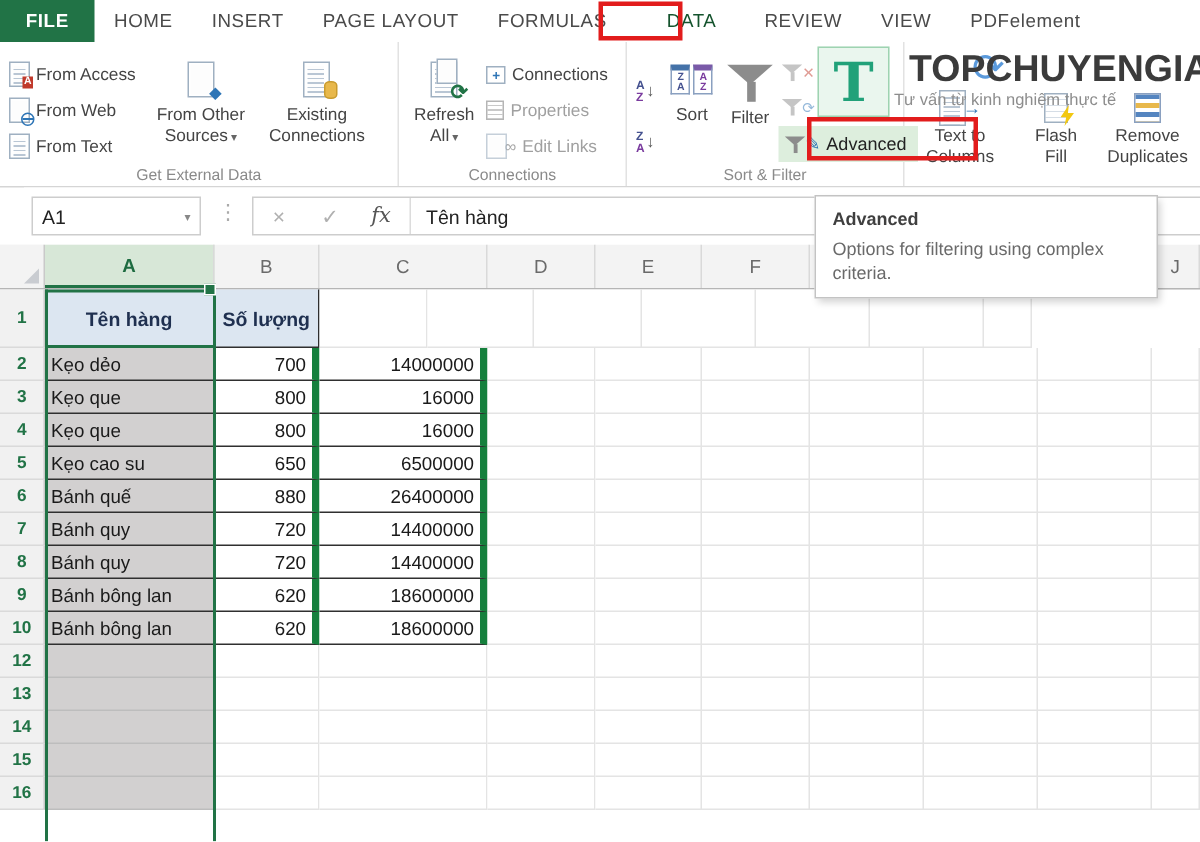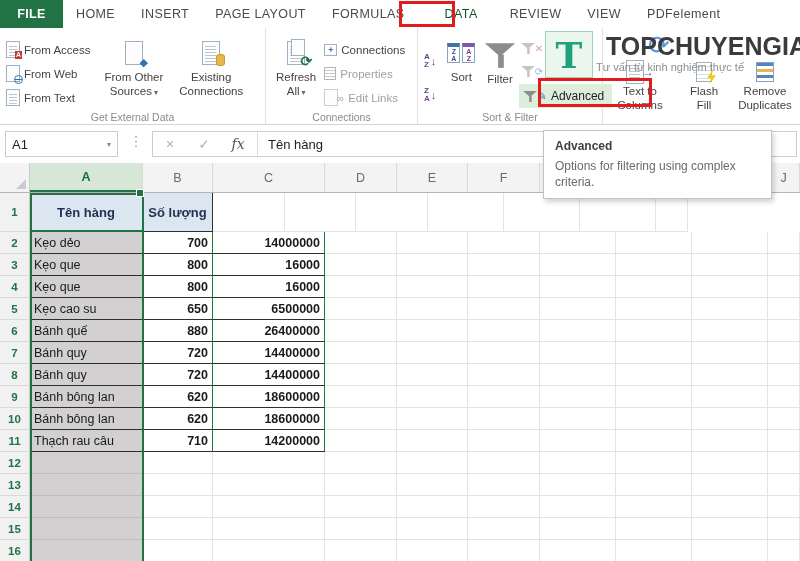--- a/index.html
+++ b/index.html
@@ -66,42 +66,42 @@
   
   .redbox { position:absolute; border:3px solid #e21c1c; z-index:40; }
   .redbox.data-tab { left:399px; top:1px; width:56px; height:26px; }
   .redbox.adv { left:538px; top:78px; width:114px; height:29px; }
   .adv-hl { background:#ddeedd; }
   .tlogo { position:absolute; left:545px; top:31px; width:48px; height:47px; background:#eaf6ee; border:1px solid #9ed3b1; display:flex; align-items:center; justify-content:center; font-family:"DejaVu Serif", serif; font-weight:bold; font-size:36px; color:#21a179; z-index:30; }
   .wm-refresh { position:absolute; left:648px; top:30px; font-size:26px; color:#4a90d9; z-index:28; opacity:.9; }
   .wm-brand { position:absolute; left:606px; top:32px; font-size:25px; font-weight:bold; color:#3b3b3b; white-space:nowrap; z-index:31; letter-spacing:0; }
   .wm-tag { position:absolute; left:596px; top:61px; font-size:11px; color:#8d8d8d; white-space:nowrap; z-index:31; }
   
-  .fbar { position:absolute; left:0; top:125px; width:704px; height:38px; background:#fff; }
+  .fbar { position:absolute; left:16px; top:125px; width:704px; height:38px; background:#fff; }
   .namebox { position:absolute; left:5px; top:6px; width:113px; height:26px; border:1px solid #cdcdcd; display:flex; align-items:center; font-size:13px; color:#222; padding:0 6px; }
   .namebox .nb-dd { margin-left:auto; font-size:8px; color:#888; }
   .fdots { position:absolute; left:129px; top:8px; font-size:14px; color:#aaa; }
   .fwrap { position:absolute; left:152px; top:6px; width:645px; height:26px; border:1px solid #cdcdcd; display:flex; align-items:center; background:#fff; }
   .fbtn { width:34px; text-align:center; color:#b0b0b0; font-size:14px; }
   .fbtn.fx { font-family:"DejaVu Serif", serif; font-style:italic; color:#555; font-size:14px; }
   .fdiv { width:1px; height:24px; background:#dcdcdc; margin:0 2px; }
   .ftext { font-size:13px; color:#222; padding-left:8px; }
   
   .sheet { position:absolute; left:0; top:163px; width:800px; height:398px; background:#fff; overflow:hidden; }
   .colheads { display:flex; height:30px; background:#f3f3f3; border-bottom:1px solid #b5b5b5; }
   .corner { width:30px; height:100%; border-right:1px solid #c9c9c9; position:relative; background:#f3f3f3; }
   .corner:after { content:""; position:absolute; right:3px; bottom:3px; border-left:10px solid transparent; border-bottom:10px solid #c9ccd1; }
   .colhead { height:100%; display:flex; align-items:center; justify-content:center; font-size:12.5px; color:#6a6a6a; border-right:1px solid #d9d9d9; }
   .colhead.sel { background:#d7e7d7; color:#1d6b40; font-weight:bold; border-bottom:2px solid #217346; }
   .gridrow { display:flex; }
   .rowhead { width:30px; display:flex; align-items:center; justify-content:center; font-size:11.5px; color:#217346; background:#f1f1f1; border-right:1px solid #c9c9c9; border-bottom:1px solid #dadada; font-weight:bold; }
   .cell { font-size:12.5px; color:#1a1a1a; border-right:1px solid #e4e4e4; border-bottom:1px solid #e4e4e4; background:#fff; display:flex; align-items:center; padding:0 4px; overflow:hidden; white-space:nowrap; }
   .cell.th { background:#dce6f1; font-weight:bold; justify-content:center; color:#1f3050; font-size:13px; border-right:1px solid #2f2f2f; border-bottom:1px solid #2f2f2f; }
   .cell.tdname { background:#d2d0d0; border-right:1px solid #2f2f2f; border-bottom:1px solid #2f2f2f; }
-  .cell.tdnum { justify-content:flex-end; border-right:1px solid #15803d; border-bottom:1px solid #2f2f2f;font-weight:bold; }
+  .cell.tdnum { justify-content:flex-end; border-right:5px solid #15803d; border-bottom:1px solid #2f2f2f; }
   .cell.gray { background:#d2d0d0; border-right:1px solid #bdbdbd; border-bottom:1px solid #bdbdbd; }
   .selline { position:absolute; width:2px; background:#217346; z-index:5; }
   .a1box { position:absolute; left:30px; top:30px; width:114px; height:39px; border:2px solid #217346; z-index:6; }
   .a1sq { position:absolute; left:136px; top:26px; width:8px; height:8px; background:#217346; border:1px solid #fff; z-index:7; }
   
   .tipcard { position:absolute; left:543px; top:130px; width:229px; min-height:67px; background:#fff; border:1px solid #c3c3c3; box-shadow:2px 3px 5px rgba(0,0,0,.18); z-index:50; padding:8px 11px; }
   .tipcard .tt { font-size:12px; font-weight:bold; color:#3f3f3f; margin-bottom:5px; }
   .tipcard .tb { font-size:12px; color:#6a6a6a; line-height:1.35; }
 </style>
 </head>
@@ -443,33 +443,20 @@
       <div class="cell tdnum" style="width: 112px;">18600000</div>
       <div class="cell" style="width: 72px;"></div>
       <div class="cell" style="width: 71px;"></div>
       <div class="cell" style="width: 72px;"></div>
       <div class="cell" style="width: 76px;"></div>
       <div class="cell" style="width: 76px;"></div>
       <div class="cell" style="width: 76px;"></div>
       <div class="cell" style="width: 32px;"></div>
     </div>
     <div class="gridrow" style="height: 22px;">
-      <div class="rowhead">11</div>
-      <div class="cell tdname" style="width: 113px;">Thạch rau câu</div>
-      <div class="cell tdnum" style="width: 70px;">710</div>
-      <div class="cell tdnum" style="width: 112px;">14200000</div>
-      <div class="cell" style="width: 72px;"></div>
-      <div class="cell" style="width: 71px;"></div>
-      <div class="cell" style="width: 72px;"></div>
-      <div class="cell" style="width: 76px;"></div>
-      <div class="cell" style="width: 76px;"></div>
-      <div class="cell" style="width: 76px;"></div>
-      <div class="cell" style="width: 32px;"></div>
-    </div>
-    <div class="gridrow" style="height: 22px;">
       <div class="rowhead">12</div>
       <div class="cell gray" style="width: 113px;"></div>
       <div class="cell" style="width: 70px;"></div>
       <div class="cell" style="width: 112px;"></div>
       <div class="cell" style="width: 72px;"></div>
       <div class="cell" style="width: 71px;"></div>
       <div class="cell" style="width: 72px;"></div>
       <div class="cell" style="width: 76px;"></div>
       <div class="cell" style="width: 76px;"></div>
       <div class="cell" style="width: 76px;"></div>

